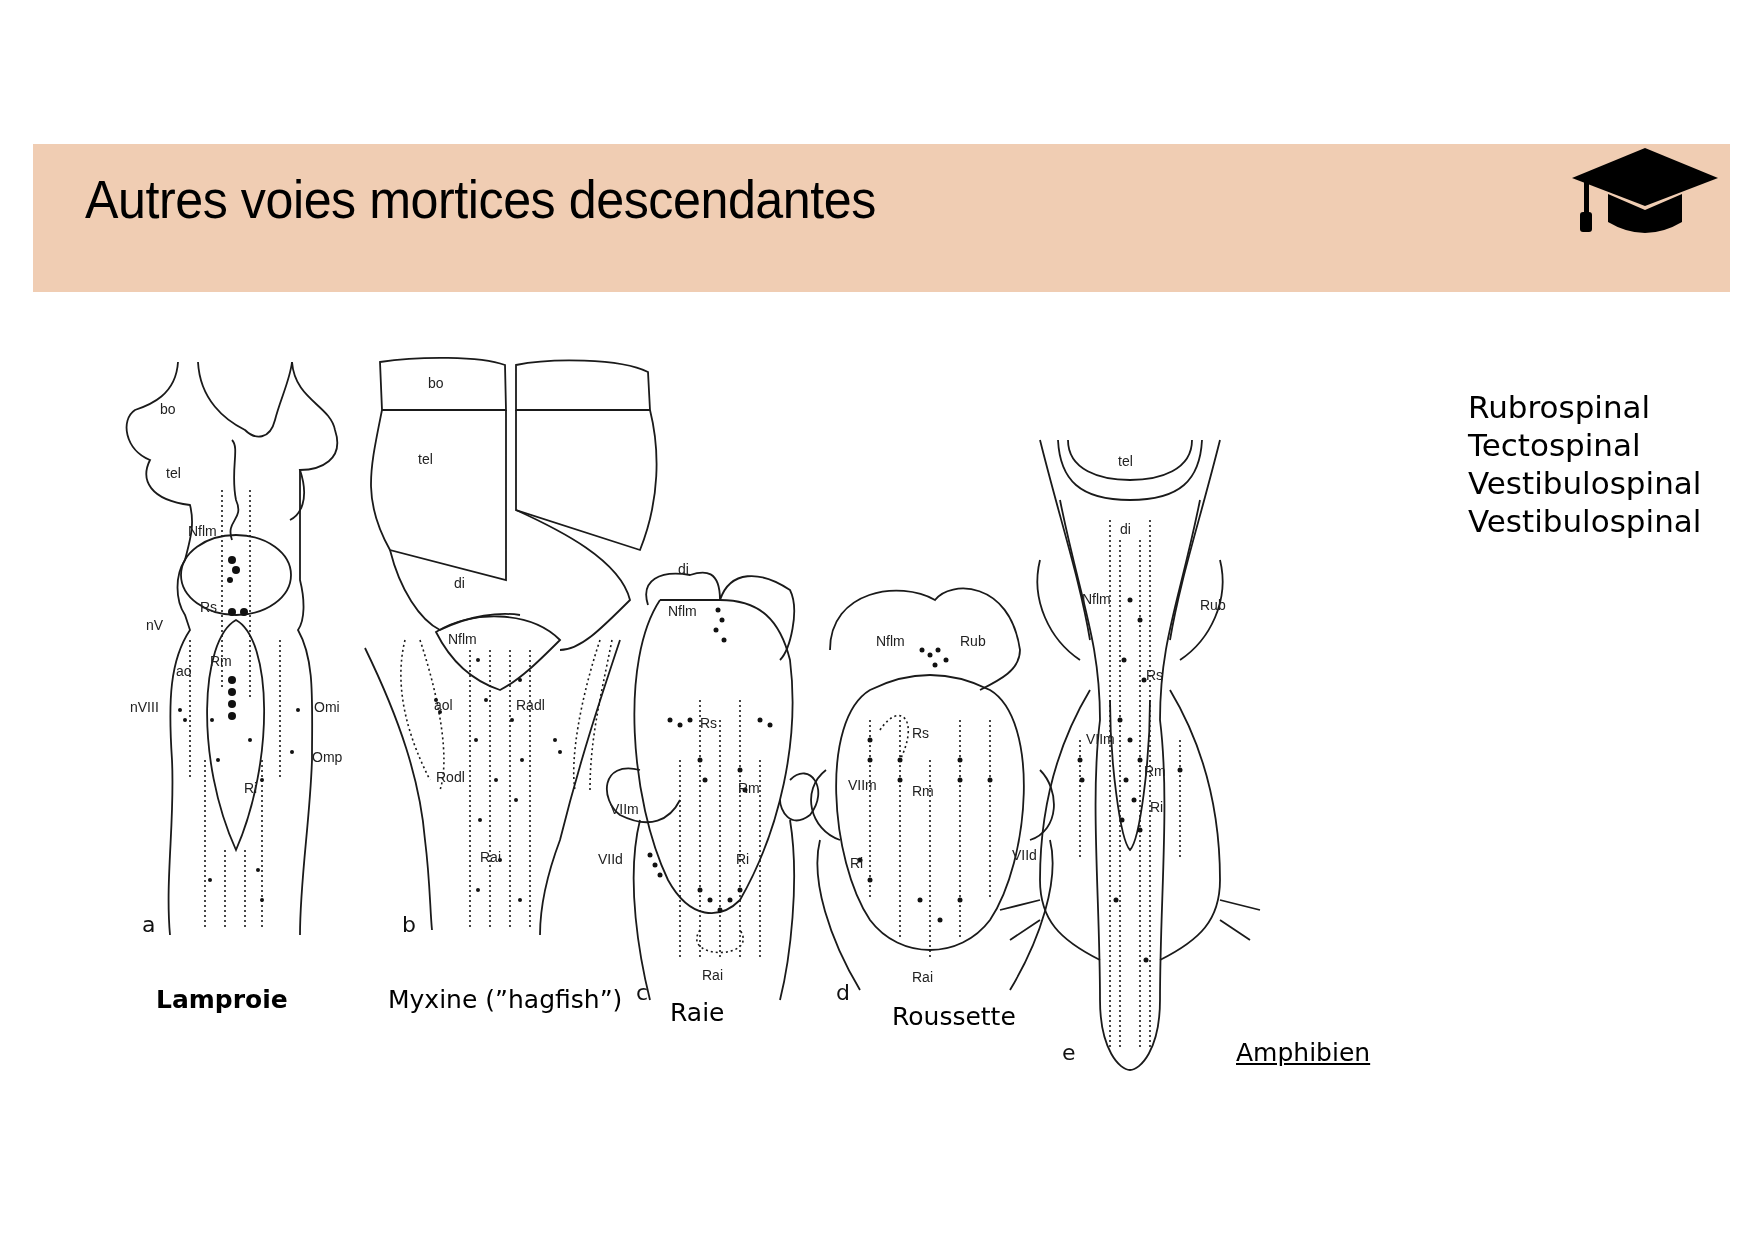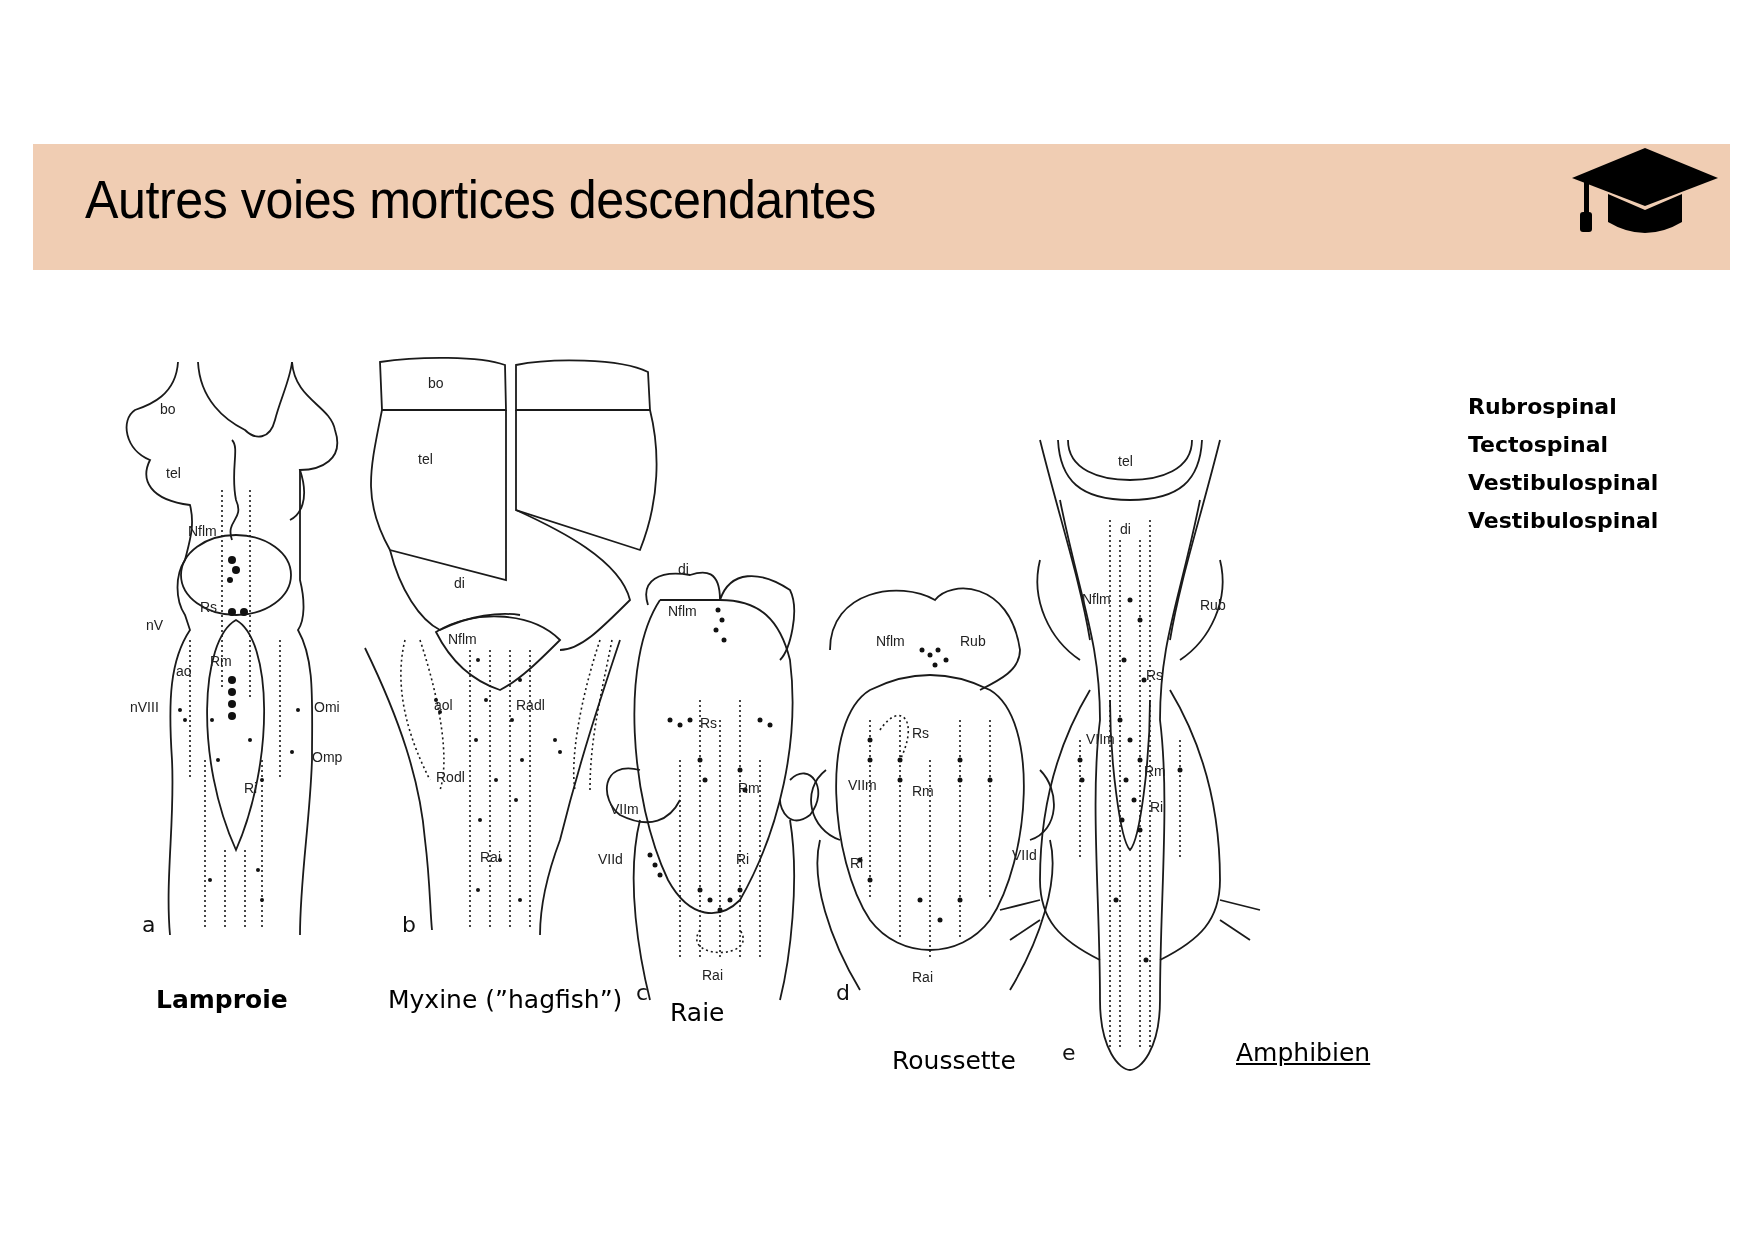--- a/index.html
+++ b/index.html
@@ -1,21 +1,21 @@
 <!DOCTYPE html>
 <html><head>
 <meta charset="utf-8">
 <style>
   html, body { margin:0; padding:0; background:#ffffff; }
   body { width:1755px; height:1240px; position:relative; overflow:hidden; font-family:"Liberation Sans", sans-serif; color:#000; }
-  .header-band { position:absolute; left:33px; top:144px; width:1697px; height:126px; background:#f0cdb3; }
+  .header-band { position:absolute; left:33px; top:144px; width:1697px; height:148px; background:#f0cdb3; }
   .title { position:absolute; left:52px; top:28px; font-family:"Liberation Sans", sans-serif; font-size:54px; letter-spacing:-0.5px; line-height:1; transform:scaleX(0.93); transform-origin:left; white-space:nowrap; }
   .cap-icon { position:absolute; right:12px; top:4px; width:146px; height:100px; }
   .figure { position:absolute; left:0; top:0; width:1755px; height:1240px; }
-  .pathways { position:absolute; left:1468px; top:388px; font-family:"DejaVu Sans", sans-serif; font-size:22px; line-height:38px;font-weight:bold; }
+  .pathways { position:absolute; left:1468px; top:388px; font-family:"DejaVu Sans", sans-serif; font-size:31px; line-height:38px; }
   .pathways div { white-space:nowrap; }
   .caption { position:absolute; font-family:"DejaVu Sans", sans-serif; font-size:25px; white-space:nowrap; }
   .lbl { font-family:"Liberation Sans", sans-serif; font-size:14px; fill:#222; }
   .panel-letter { font-family:"DejaVu Sans", sans-serif; font-size:22px; fill:#111; }
   .ln { fill:none; stroke:#1a1a1a; stroke-width:1.8; }
   .dash { fill:none; stroke:#1a1a1a; stroke-width:1.6; stroke-dasharray:2 3; }
   .dot { fill:#111; }
 </style>
 </head>
 <body>
@@ -236,14 +236,14 @@
 <div class="pathways">
   <div>Rubrospinal</div>
   <div>Tectospinal</div>
   <div>Vestibulospinal</div>
   <div>Vestibulospinal</div>
 </div>
 
 <div class="caption" style="left:156px; top:985px;font-weight:bold;">Lamproie</div>
 <div class="caption" style="left:388px; top:985px;text-align:right;">Myxine (”hagfish”)</div>
 <div class="caption" style="left:670px; top:998px;">Raie</div>
-<div class="caption" style="left:892px; top:1046px;">Roussette</div>
+<div class="caption" style="left:892px; top:1002px;">Roussette</div>
 <div class="caption" style="left:1236px; top:1038px;text-decoration:underline;">Amphibien</div>
 
 </body></html>

